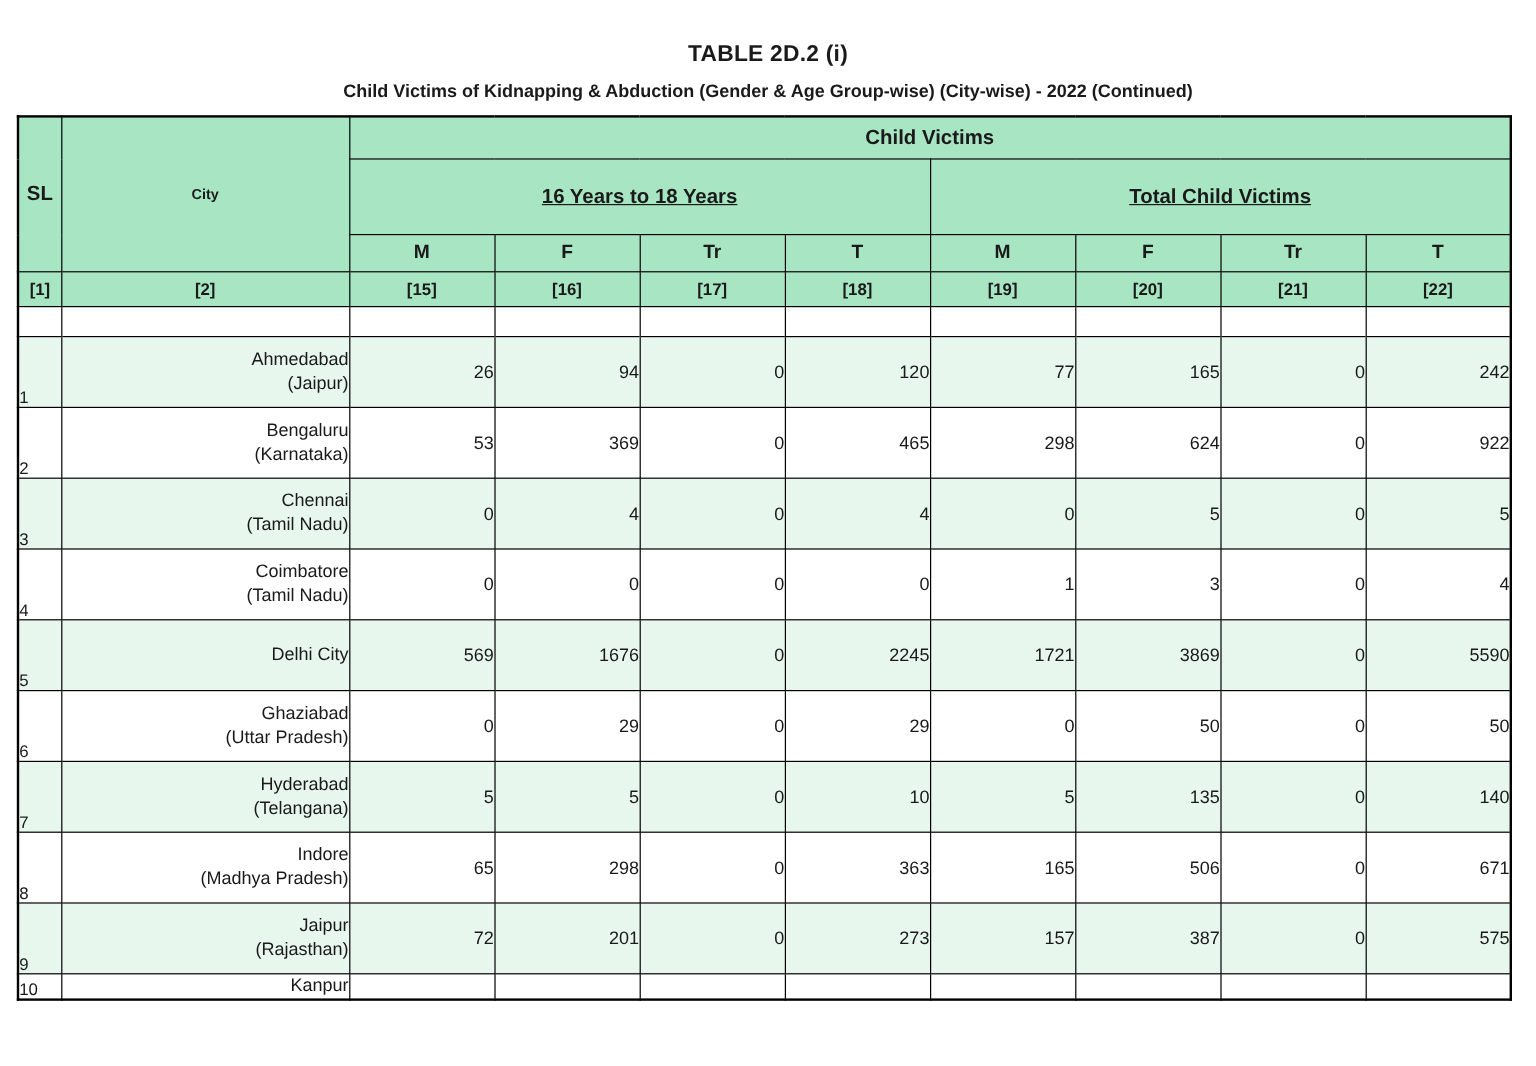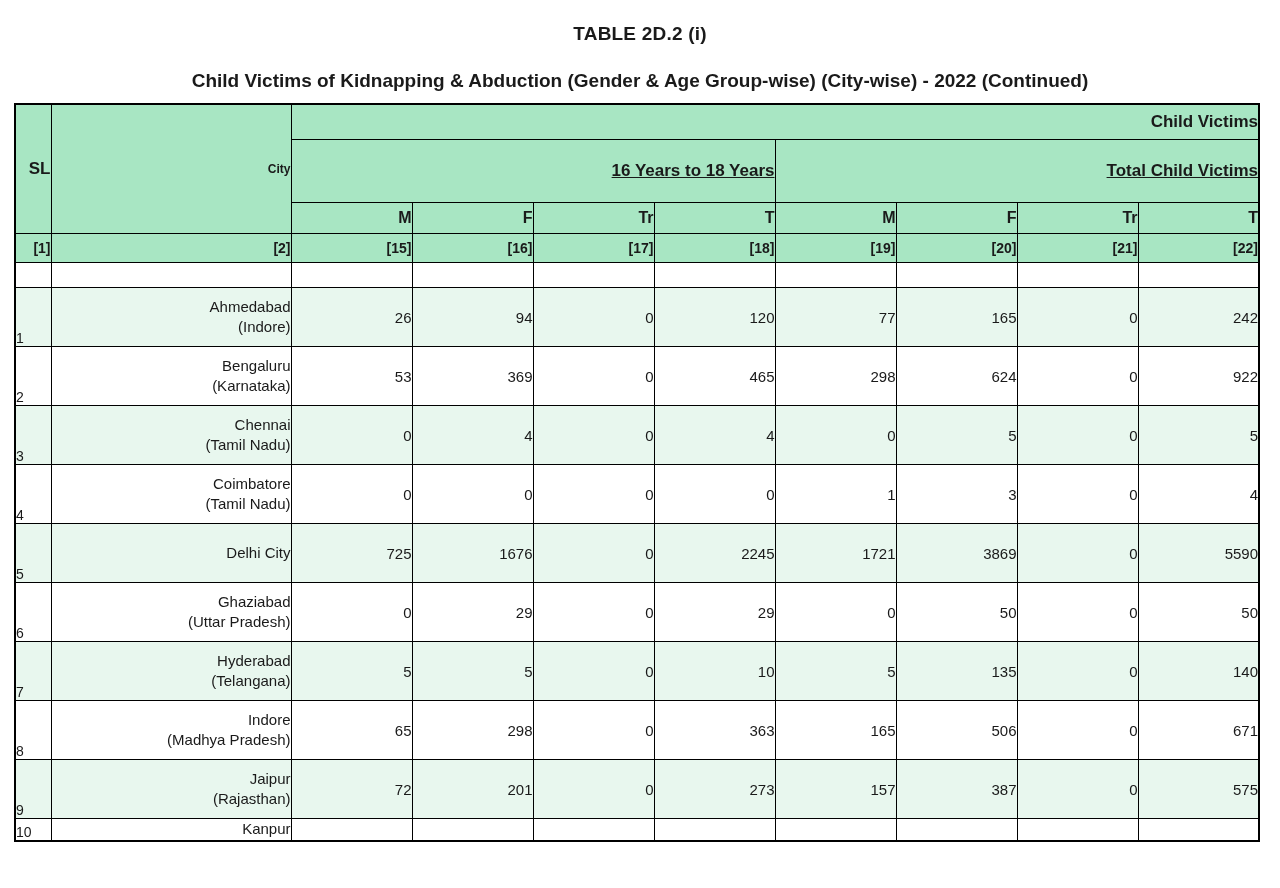--- a/index.html
+++ b/index.html
@@ -15,53 +15,53 @@
     overflow: hidden;
   }
   .page {
     position: relative;
     width: 1280px;
     height: 888px;
     box-sizing: border-box;
   }
   .title-block {
     text-align: center;
-    padding-top: 22px;
+    padding-top: 34px;
   }
   .table-number {
     font-size: 19px;
     font-weight: bold;
     letter-spacing: 0.2px;
     line-height: 1.3;
   }
   .table-caption {
-    font-size: 19px;
+    font-size: 15px;
     font-weight: bold;
-    margin-top: 22px;
+    margin-top: 8px;
     line-height: 1.3;
   }
   .table-wrap {
     margin-top: 10px;
     padding: 0 12px 0 14px;
     box-sizing: border-box;
   }
   table.data {
     border-collapse: collapse;
     width: 1242px;
     table-layout: fixed;
     border: 2px solid #000;
   }
   table.data th, table.data td {
     border: 1px solid #000;
     padding: 0;
   }
   thead th {
     background: #a8e6c3;
     font-weight: bold;
-    text-align: right;
+    text-align: center;
     vertical-align: middle;
   }
   .hdr-top {
     font-size: 17px;
     height: 34px;
   }
   .hdr-mid {
     font-size: 17px;
     height: 62px;
     text-decoration: underline;
@@ -202,21 +202,21 @@
           <td class="edge"></td>
           <td class="edge"></td>
           <td class="edge"></td>
           <td class="edge"></td>
         </tr>
 
         <tr class="alt">
           <td class="sl">1</td>
           <td class="city">
             <span>Ahmedabad</span>
-            <span class="state">(Indore)</span>
+            <span class="state">(Jaipur)</span>
           </td>
           <td class="num">26</td>
           <td class="num">94</td>
           <td class="num">0</td>
           <td class="num">120</td>
           <td class="num">77</td>
           <td class="num">165</td>
           <td class="num">0</td>
           <td class="num">242</td>
         </tr>
@@ -268,21 +268,21 @@
           <td class="num">0</td>
           <td class="num">4</td>
         </tr>
 
         <tr class="alt">
           <td class="sl">5</td>
           <td class="city">
             <span>Delhi City</span>
             <span class="state"></span>
           </td>
-          <td class="num">725</td>
+          <td class="num">569</td>
           <td class="num">1676</td>
           <td class="num">0</td>
           <td class="num">2245</td>
           <td class="num">1721</td>
           <td class="num">3869</td>
           <td class="num">0</td>
           <td class="num">5590</td>
         </tr>
 
         <tr>

